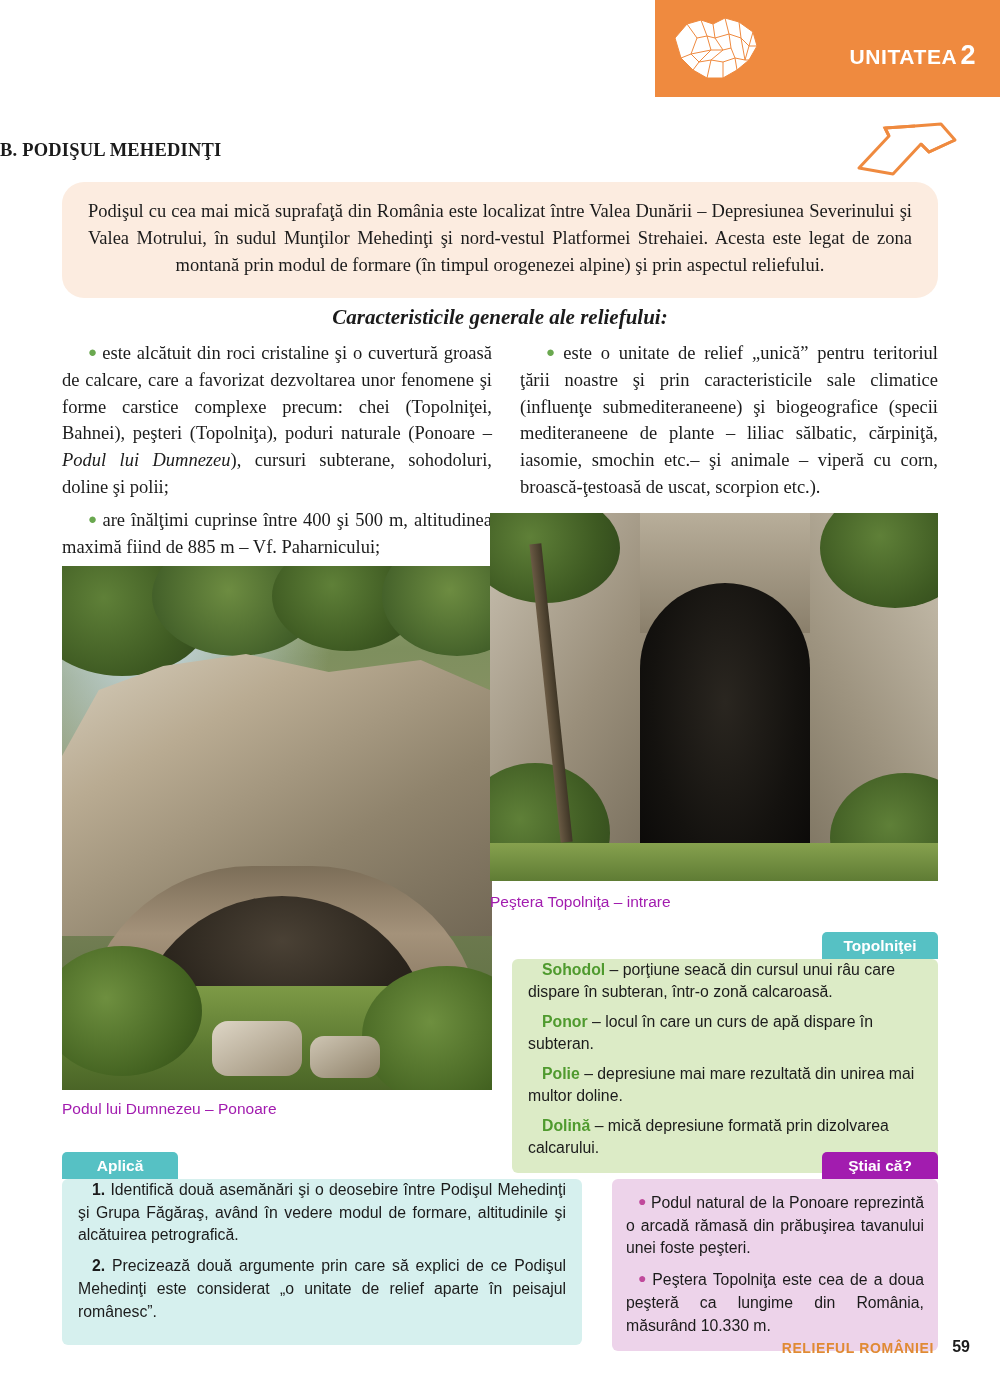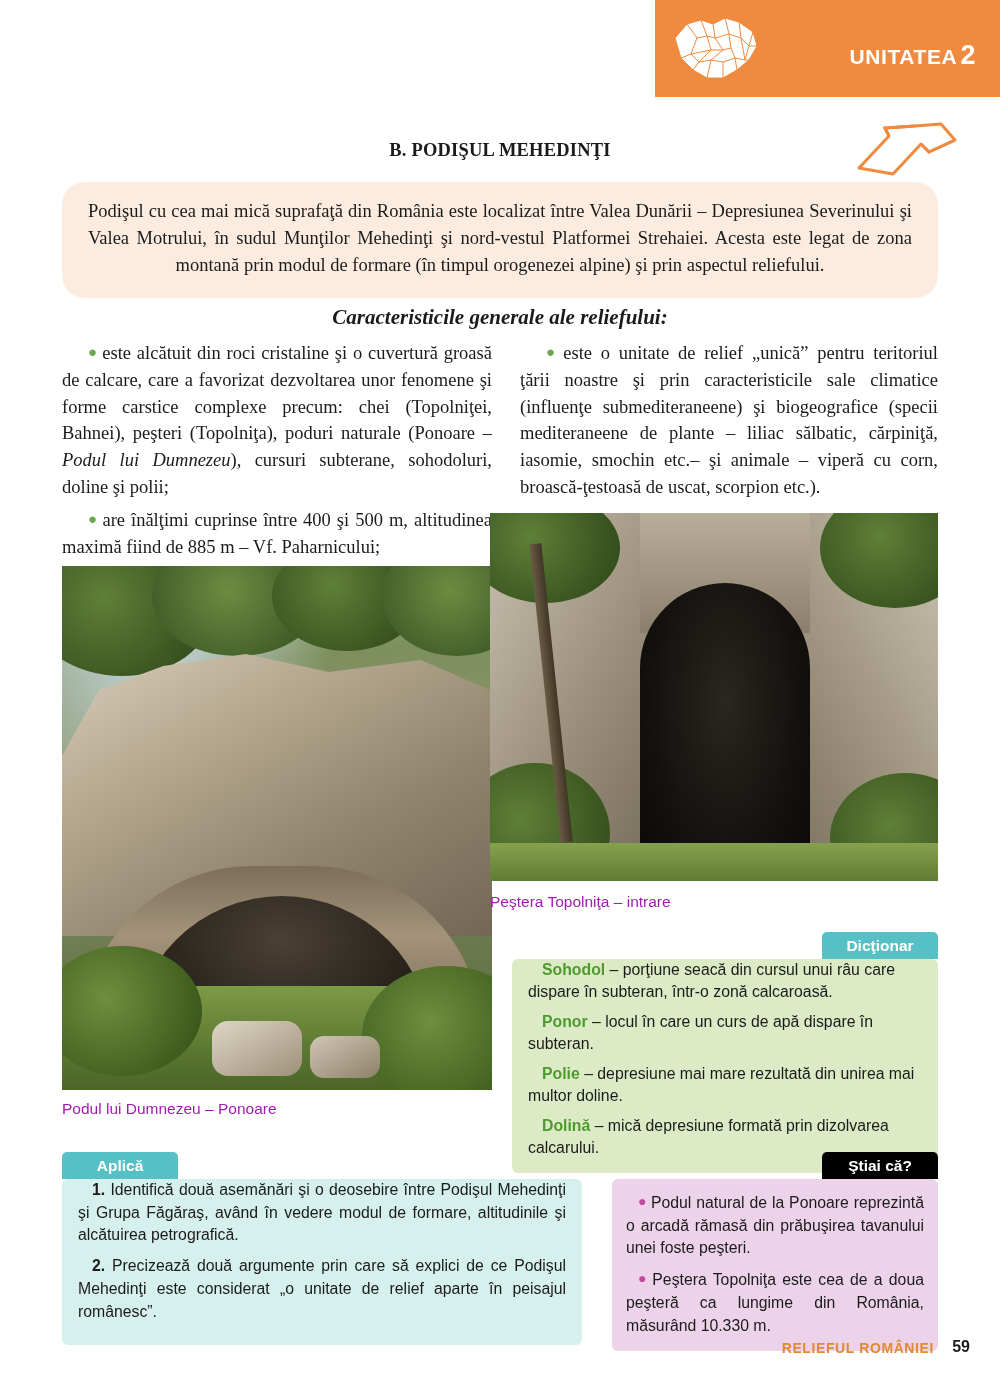--- a/index.html
+++ b/index.html
@@ -65,21 +65,21 @@
     width: 110px;
     height: 60px;
   }
 
   
   .section-title {
     position: absolute;
     top: 140px;
     left: 0;
     width: 1000px;
-    text-align: center;
+    text-align: left;
     font-family: "Liberation Serif", serif;
     font-weight: bold;
     font-size: 18.5px;
     letter-spacing: 0.2px;
   }
 
   
   .intro-box {
     position: absolute;
     top: 182px;
@@ -266,21 +266,21 @@
   .ap-item:last-child { margin-bottom: 8px; }
   .ap-num { font-weight: bold; }
 
   
   .stiai-tab {
     position: absolute;
     top: 1152px;
     left: 822px;
     width: 116px;
     height: 27px;
-    background: #000000;
+    background: #a21caf;
     border-radius: 5px 5px 0 0;
     color: #ffffff;
     font-family: "Liberation Sans", sans-serif;
     font-weight: bold;
     font-size: 15.5px;
     display: flex;
     align-items: center;
     justify-content: center;
   }
   .stiai-box {
@@ -424,21 +424,21 @@
   <div class="foliage" style="left:-20px; top:-20px; width:150px; height:110px;"></div>
   <div class="foliage" style="left:330px; top:-25px; width:150px; height:120px;"></div>
   <div class="foliage" style="left:-30px; top:250px; width:150px; height:140px;"></div>
   <div class="foliage" style="left:340px; top:260px; width:150px; height:130px;"></div>
   <div class="grass" style="left:0; top:330px; width:448px; height:40px;"></div>
 
   <div style="position:absolute; left:55px; top:30px; width:12px; height:300px; background:linear-gradient(90deg,#6a5a44,#3f3626); transform:rotate(-6deg);"></div>
 </div>
 <div class="cap cap-right">Peştera Topolniţa – intrare</div>
 
-<div class="dict-tab">Dicţionar</div>
+<div class="dict-tab">Topolniţei</div>
 <div class="dict-box">
   <p class="dict-entry">
     <span class="dict-term">Sohodol</span><span> – porţiune seacă din cursul unui râu care dispare în subteran, într-o zonă calcaroasă.</span>
   </p>
   <p class="dict-entry">
     <span class="dict-term">Ponor</span><span> – locul în care un curs de apă dispare în subteran.</span>
   </p>
   <p class="dict-entry">
     <span class="dict-term">Polie</span><span> – depresiune mai mare rezultată din unirea mai multor doline.</span>
   </p>

